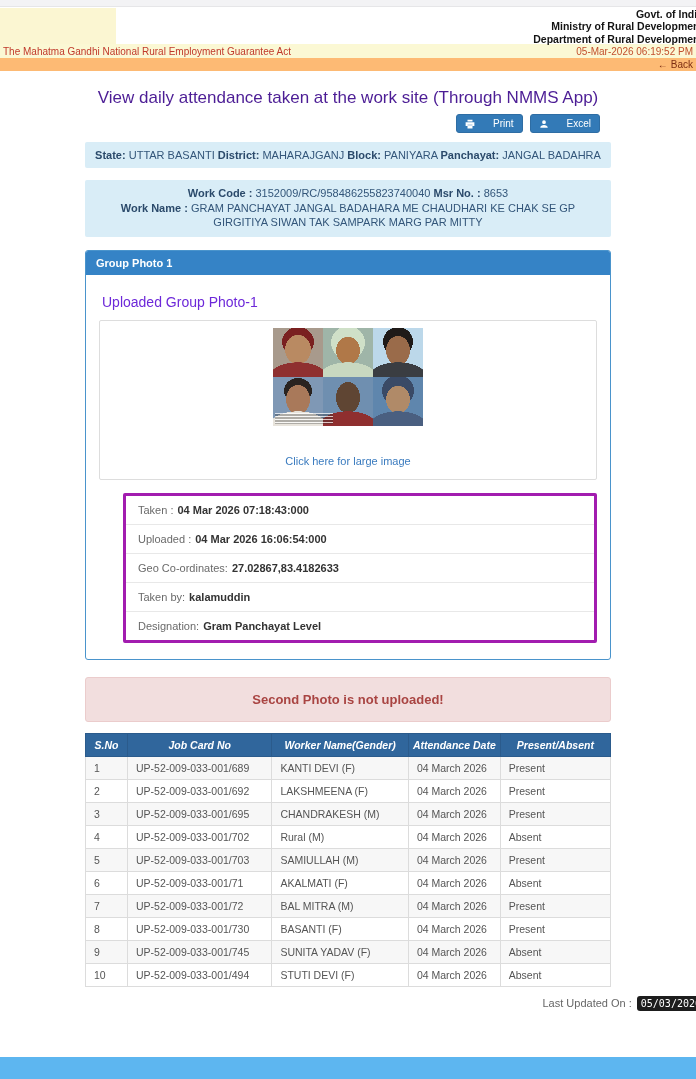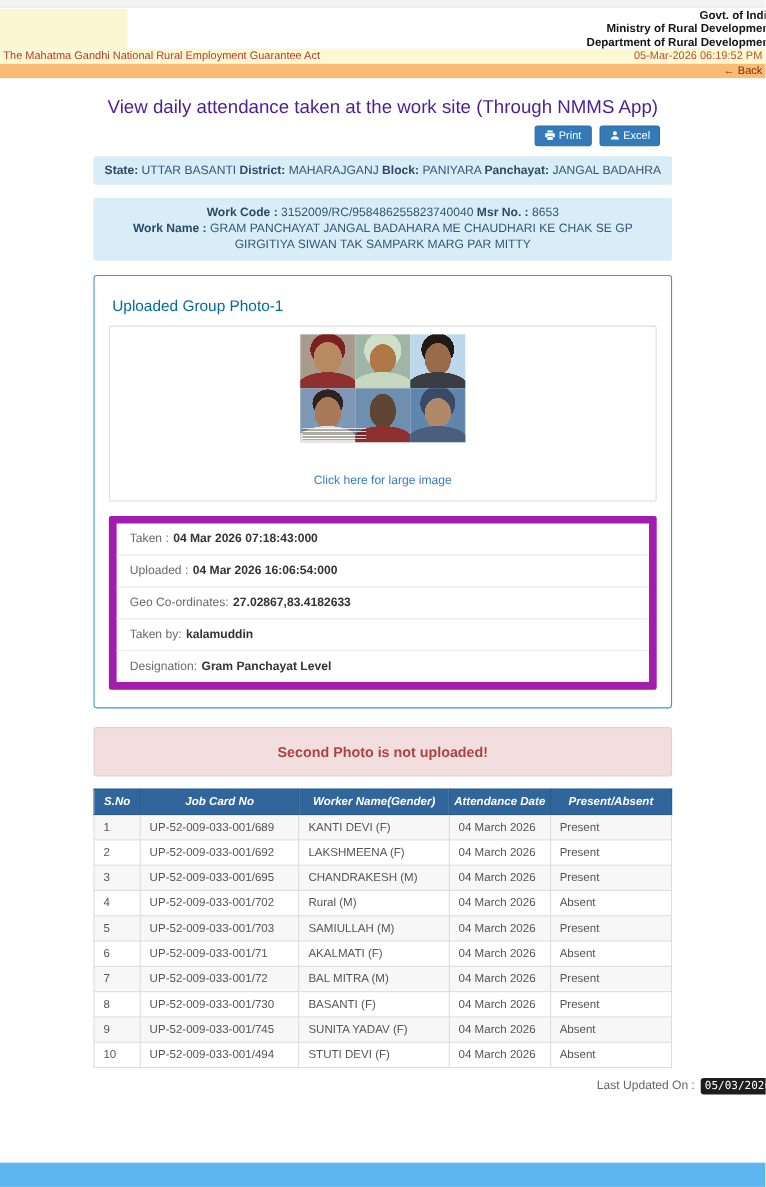--- a/index.html
+++ b/index.html
@@ -17,44 +17,44 @@
   .govt-lines { position: absolute; right: -7px; top: 1px; text-align: right; font-size: 10.5px; font-weight: 700; color: #141414; line-height: 12.3px; }
   .scheme-bar { height: 14px; background: #fbf8d4; display: flex; justify-content: space-between; align-items: center; font-size: 10px; padding: 0 3px; }
   .scheme-name { color: #c0392b; }
   .scheme-date { color: #c2502e; }
   .back-bar { height: 13px; background: #fdba74; display: flex; justify-content: flex-end; align-items: center; font-size: 10px; color: #7c2d12; padding-right: 3px; }
   .back-arrow::before { content: "\2190"; margin-right: 3px; }
   .back-link { color: #7c2d12; text-decoration: none; cursor: pointer; }
   
   .page-title { margin-top: 17px; text-align: center; font-size: 17px; font-weight: 400; color: #4c1d95; }
   .btn-row { display: flex; justify-content: flex-end; gap: 7px; margin: 6px 96px 0 0; }
-  .btn { display: inline-flex; align-items: flex-start; gap: 3px; background: #337ab7; border: 1px solid #2e6da4; border-radius: 3px; color: #fff; font-size: 10px; padding: 3px 8px; cursor: pointer; font-family: "Liberation Sans", sans-serif; }
+  .btn { display: inline-flex; align-items: flex-end; gap: 18px; background: #337ab7; border: 1px solid #2e6da4; border-radius: 3px; color: #fff; font-size: 10px; padding: 3px 8px; cursor: pointer; font-family: "Liberation Sans", sans-serif; }
   .btn-svg { width: 10px; height: 10px; display: block; }
   
   .info-bar { margin: 0 85px; background: #d9edf7; color: #33567a; font-size: 11px; text-align: center; border-radius: 2px; }
   .location-bar { margin-top: 9px; padding: 7px 4px; }
   .work-bar { margin-top: 12px; padding: 6px 26px 7px; line-height: 14.5px; }
   .info-bar b { color: #2b4a6b; }
   
   .panel { margin: 13px 85px 0; border: 1px solid #4a94cc; border-radius: 3px; background: #fff; }
   .panel-header { background: #3583c6; color: #fff; font-size: 11px; font-weight: 700; padding: 6px 10px; border-radius: 2px 2px 0 0; }
   .panel-body { padding: 13px 13px 16px; }
-  .section-heading { font-size: 14px; color: #0369a1; margin: 6px 0 10px 3px; font-weight: 400; }
+  .section-heading { font-size: 14px; color: #6d28d9; margin: 6px 0 10px 3px; font-weight: 400; }
   .photo-box { border: 1px solid #dddddd; border-radius: 2px; padding: 7px 0 10px; text-align: center; margin-bottom: 13px; }
   .photo-grid { display: grid; grid-template-columns: repeat(3, 50px); grid-auto-rows: 49px; width: 150px; margin: 0 auto; position: relative; cursor: pointer; }
   .face { width: 50px; height: 49px; }
   .f1 { background: radial-gradient(55% 26% at 50% 96%, #8f3030 99%, transparent 100%), radial-gradient(26% 30% at 50% 44%, #b98a62 99%, transparent 100%), radial-gradient(32% 30% at 50% 28%, #7a2020 99%, transparent 100%), #a89a8c; }
   .f2 { background: radial-gradient(55% 26% at 50% 96%, #c8d8c0 99%, transparent 100%), radial-gradient(24% 28% at 50% 46%, #b07848 99%, transparent 100%), radial-gradient(34% 34% at 50% 30%, #cfe0c8 99%, transparent 100%), #9fb5a8; }
   .f3 { background: radial-gradient(55% 26% at 50% 96%, #3a3d42 99%, transparent 100%), radial-gradient(24% 30% at 50% 46%, #9a6b4a 99%, transparent 100%), radial-gradient(30% 30% at 50% 28%, #1f1a18 99%, transparent 100%), #bcd8ea; }
   .f4 { background: radial-gradient(55% 26% at 50% 96%, #e8e4dc 99%, transparent 100%), radial-gradient(24% 30% at 50% 46%, #a9795a 99%, transparent 100%), radial-gradient(28% 26% at 50% 28%, #2a2320 99%, transparent 100%), #7f98b5; }
   .f5 { background: radial-gradient(55% 26% at 50% 96%, #8f2f2f 99%, transparent 100%), radial-gradient(24% 32% at 50% 42%, #5f4533 99%, transparent 100%), #6f8fb0; }
   .f6 { background: radial-gradient(55% 26% at 50% 96%, #4a5f80 99%, transparent 100%), radial-gradient(24% 28% at 50% 46%, #b08a68 99%, transparent 100%), radial-gradient(32% 32% at 50% 28%, #3a4a66 99%, transparent 100%), #5f86ad; }
   .photo-stamp { position: absolute; left: 2px; bottom: 2px; width: 58px; height: 11px; background: repeating-linear-gradient(to bottom, rgba(255,255,255,.85) 0 1px, rgba(40,40,40,.35) 1px 3px); opacity: .85; }
   .large-link { display: inline-block; margin-top: 11px; color: #3a7bbf; font-size: 11px; text-decoration: none; cursor: pointer; }
-  .details-box { border: 7px solid #a21caf; border-radius: 2px; }
+  .details-box { border: 3px solid #a21caf; border-radius: 2px; margin-left: 24px; }
   .detail-row { padding: 8px 12px; font-size: 11px; color: #6a6a6a; border-bottom: 1px solid #e8e8e8; }
   .detail-row:last-child { border-bottom: none; }
   .d-value { color: #333333; font-weight: 700; margin-left: 4px; }
   
   .alert { margin: 17px 85px 0; background: #f2dede; border: 1px solid #ebcccc; color: #a94442; font-size: 13px; font-weight: 600; text-align: center; padding: 14px 0; border-radius: 3px; }
   
   .att-table { margin: 11px 85px 0; width: 526px; border-collapse: collapse; font-size: 10.5px; table-layout: fixed; }
   .att-table th { background: #30669c; color: #ffffff; font-weight: 700; padding: 5px 4px; border: 1px solid #2b5b8c; text-align: center; font-style: italic; }
   .att-table td { padding: 5px 8px; border: 1px solid #dcdcdc; color: #555555; text-align: left; overflow: hidden; white-space: nowrap; }
   .att-table tbody tr:nth-child(odd) { background: #f7f7f7; }
@@ -128,20 +128,21 @@
     <b>Msr No. :</b>
     <span>8653</span>
   </div>
   <div>
     <b>Work Name :</b>
     <span>GRAM PANCHAYAT JANGAL BADAHARA ME CHAUDHARI KE CHAK SE GP GIRGITIYA SIWAN TAK SAMPARK MARG PAR MITTY</span>
   </div>
 </div>
 
 <div class="panel">
+  <div class="panel-header">Group Photo 1</div>
   <div class="panel-body">
     <div class="section-heading">Uploaded Group Photo-1</div>
     <div class="photo-box">
       <div class="photo-grid">
         <div class="face f1"></div>
         <div class="face f2"></div>
         <div class="face f3"></div>
         <div class="face f4"></div>
         <div class="face f5"></div>
         <div class="face f6"></div>

